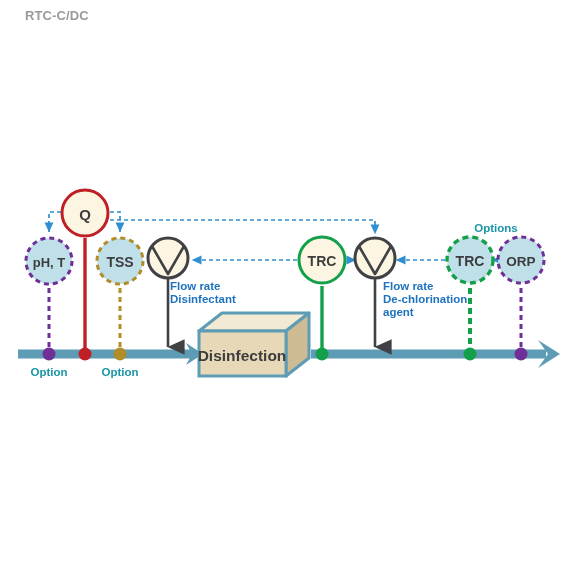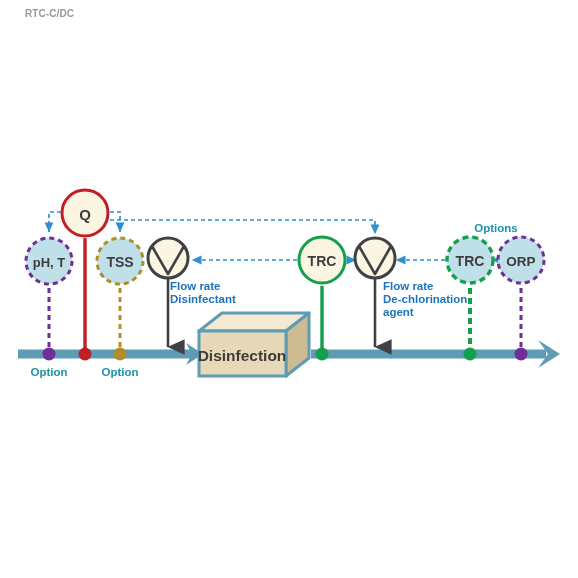--- a/index.html
+++ b/index.html
@@ -7,21 +7,21 @@
   body{
     width:578px;height:578px;
     background:#ffffff;
     font-family:"Liberation Sans","DejaVu Sans",sans-serif;
     overflow:hidden;
     position:relative;
   }
   #diagram-root{position:relative;width:578px;height:578px;}
   #page-title{
     position:absolute;left:25px;top:8px;
-    font-size:10px;font-weight:bold;color:#9a9a9a;
+    font-size:13px;font-weight:bold;color:#9a9a9a;
     letter-spacing:0.1px;
   }
   svg#scene{position:absolute;left:0;top:0;width:578px;height:578px;}
   .node-label{
     font-family:"Liberation Sans","DejaVu Sans",sans-serif;
     font-weight:bold;fill:#3d3d3d;
     text-anchor:middle;dominant-baseline:central;
   }
   .opt-label{
     font-family:"Liberation Sans","DejaVu Sans",sans-serif;

